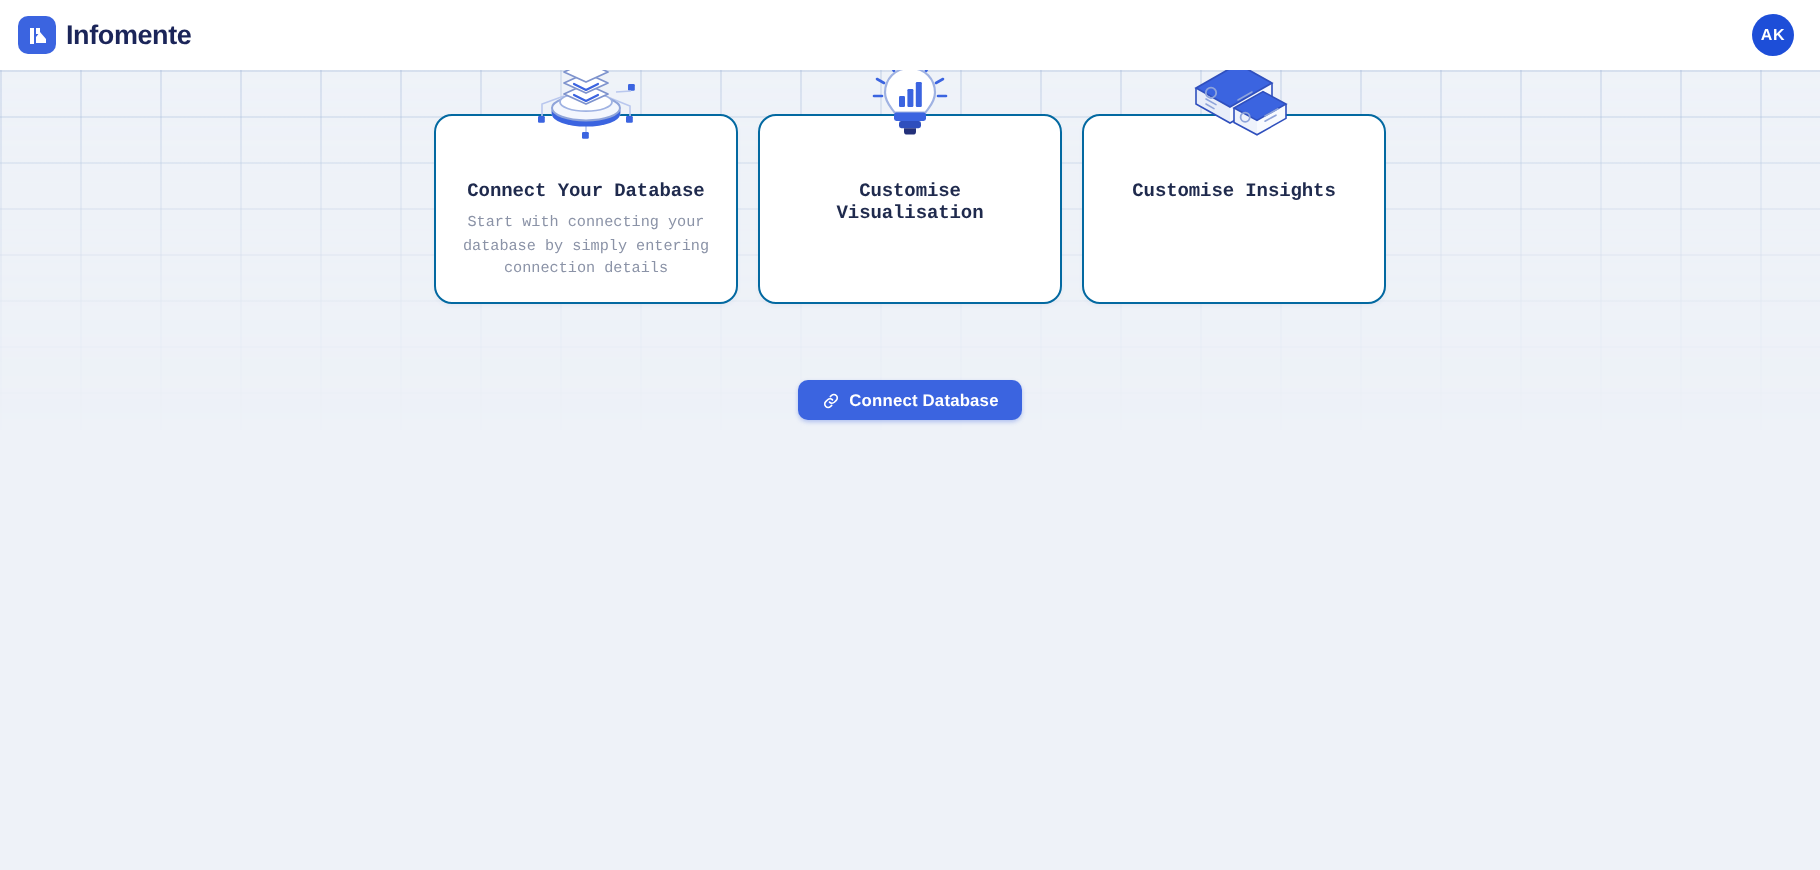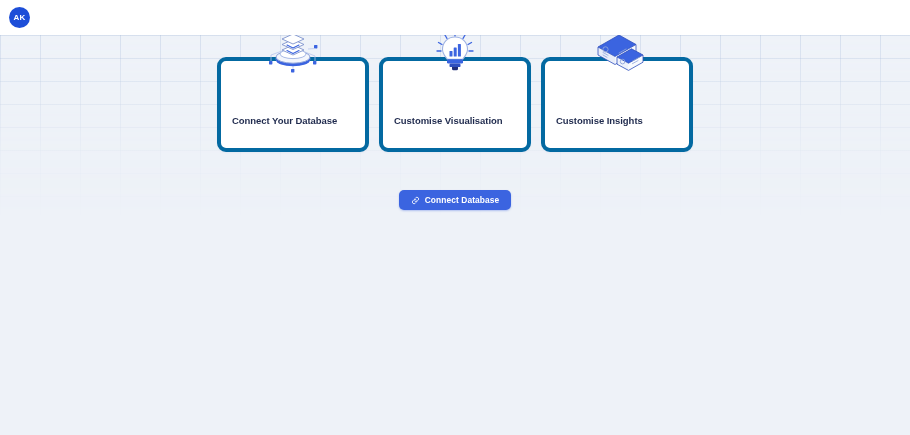--- a/index.html
+++ b/index.html
@@ -90,28 +90,29 @@
   #cards {
     margin-top: 22px;
     display: flex;
     gap: 10px;
     align-items: flex-start;
   }
   .card {
     width: 152px;
     height: 95px;
     background: #ffffff;
-    border: 4px solid #0369a1;
+    border: 1px solid #0369a1;
     border-radius: 9px;
     box-shadow: 0 1px 2px rgba(60,90,150,0.05);
     position: relative;
     display: flex;
-    flex-direction: row;
+    flex-direction: column;
     align-items: center;
     padding: 0 11px;
+    font-family: Liberation Mono, monospace;
   }
   .card-illus {
     position: absolute;
     top: -30px;
     left: 50%;
     transform: translateX(-50%);
     width: 62px; height: 46px;
     display: flex; align-items: center; justify-content: center;
   }
   .card-title {
@@ -151,20 +152,30 @@
     box-shadow: 0 1px 2px rgba(59,100,224,0.35);
   }
   .link-icon { display: flex; }
 </style>
 </head>
 <body>
 
 <div id="bg-grid"></div>
 
 <header id="app-header">
+  <div class="brand">
+    <span class="brand-mark">
+      <svg width="12" height="12" viewBox="0 0 24 24" aria-hidden="true">
+        <path d="M4 4h4v16H4z" fill="#ffffff"></path>
+        <path d="M10 13l4-5 6 7v4H10z" fill="#ffffff"></path>
+        <path d="M10 4h4v6h-4z" fill="#ffffff"></path>
+      </svg>
+    </span>
+    <span class="brand-name">Infomente</span>
+  </div>
   <div class="avatar">AK</div>
 </header>
 
 <main id="main">
 
 
   <section id="cards">
 
     <article class="card">
       <div class="card-illus">
@@ -193,20 +204,21 @@
             <path d="M20 13.5 L31 18.5 L42 13.5 L31 8.5 Z"></path>
             <path d="M20 8 L31 13 L42 8 L31 3 Z"></path>
           </g>
           <g stroke="#3b64e0" stroke-width="1.1" fill="none" stroke-linecap="round" stroke-linejoin="round">
             <path d="M25 19.5 L31 22.5 L37 19.5"></path>
             <path d="M25 14 L31 17 L37 14"></path>
           </g>
         </svg>
       </div>
       <h2 class="card-title">Connect Your Database</h2>
+      <p class="card-desc">Start with connecting your database by simply entering connection details</p>
     </article>
 
     <article class="card">
       <div class="card-illus">
         <svg width="62" height="46" viewBox="0 0 62 46" aria-hidden="true">
 
           <g stroke="#3b64e0" stroke-width="1.3" stroke-linecap="round">
             <path d="M31 1 L31 5"></path>
             <path d="M21 4 L23 7.5"></path>
             <path d="M41 4 L39 7.5"></path>

